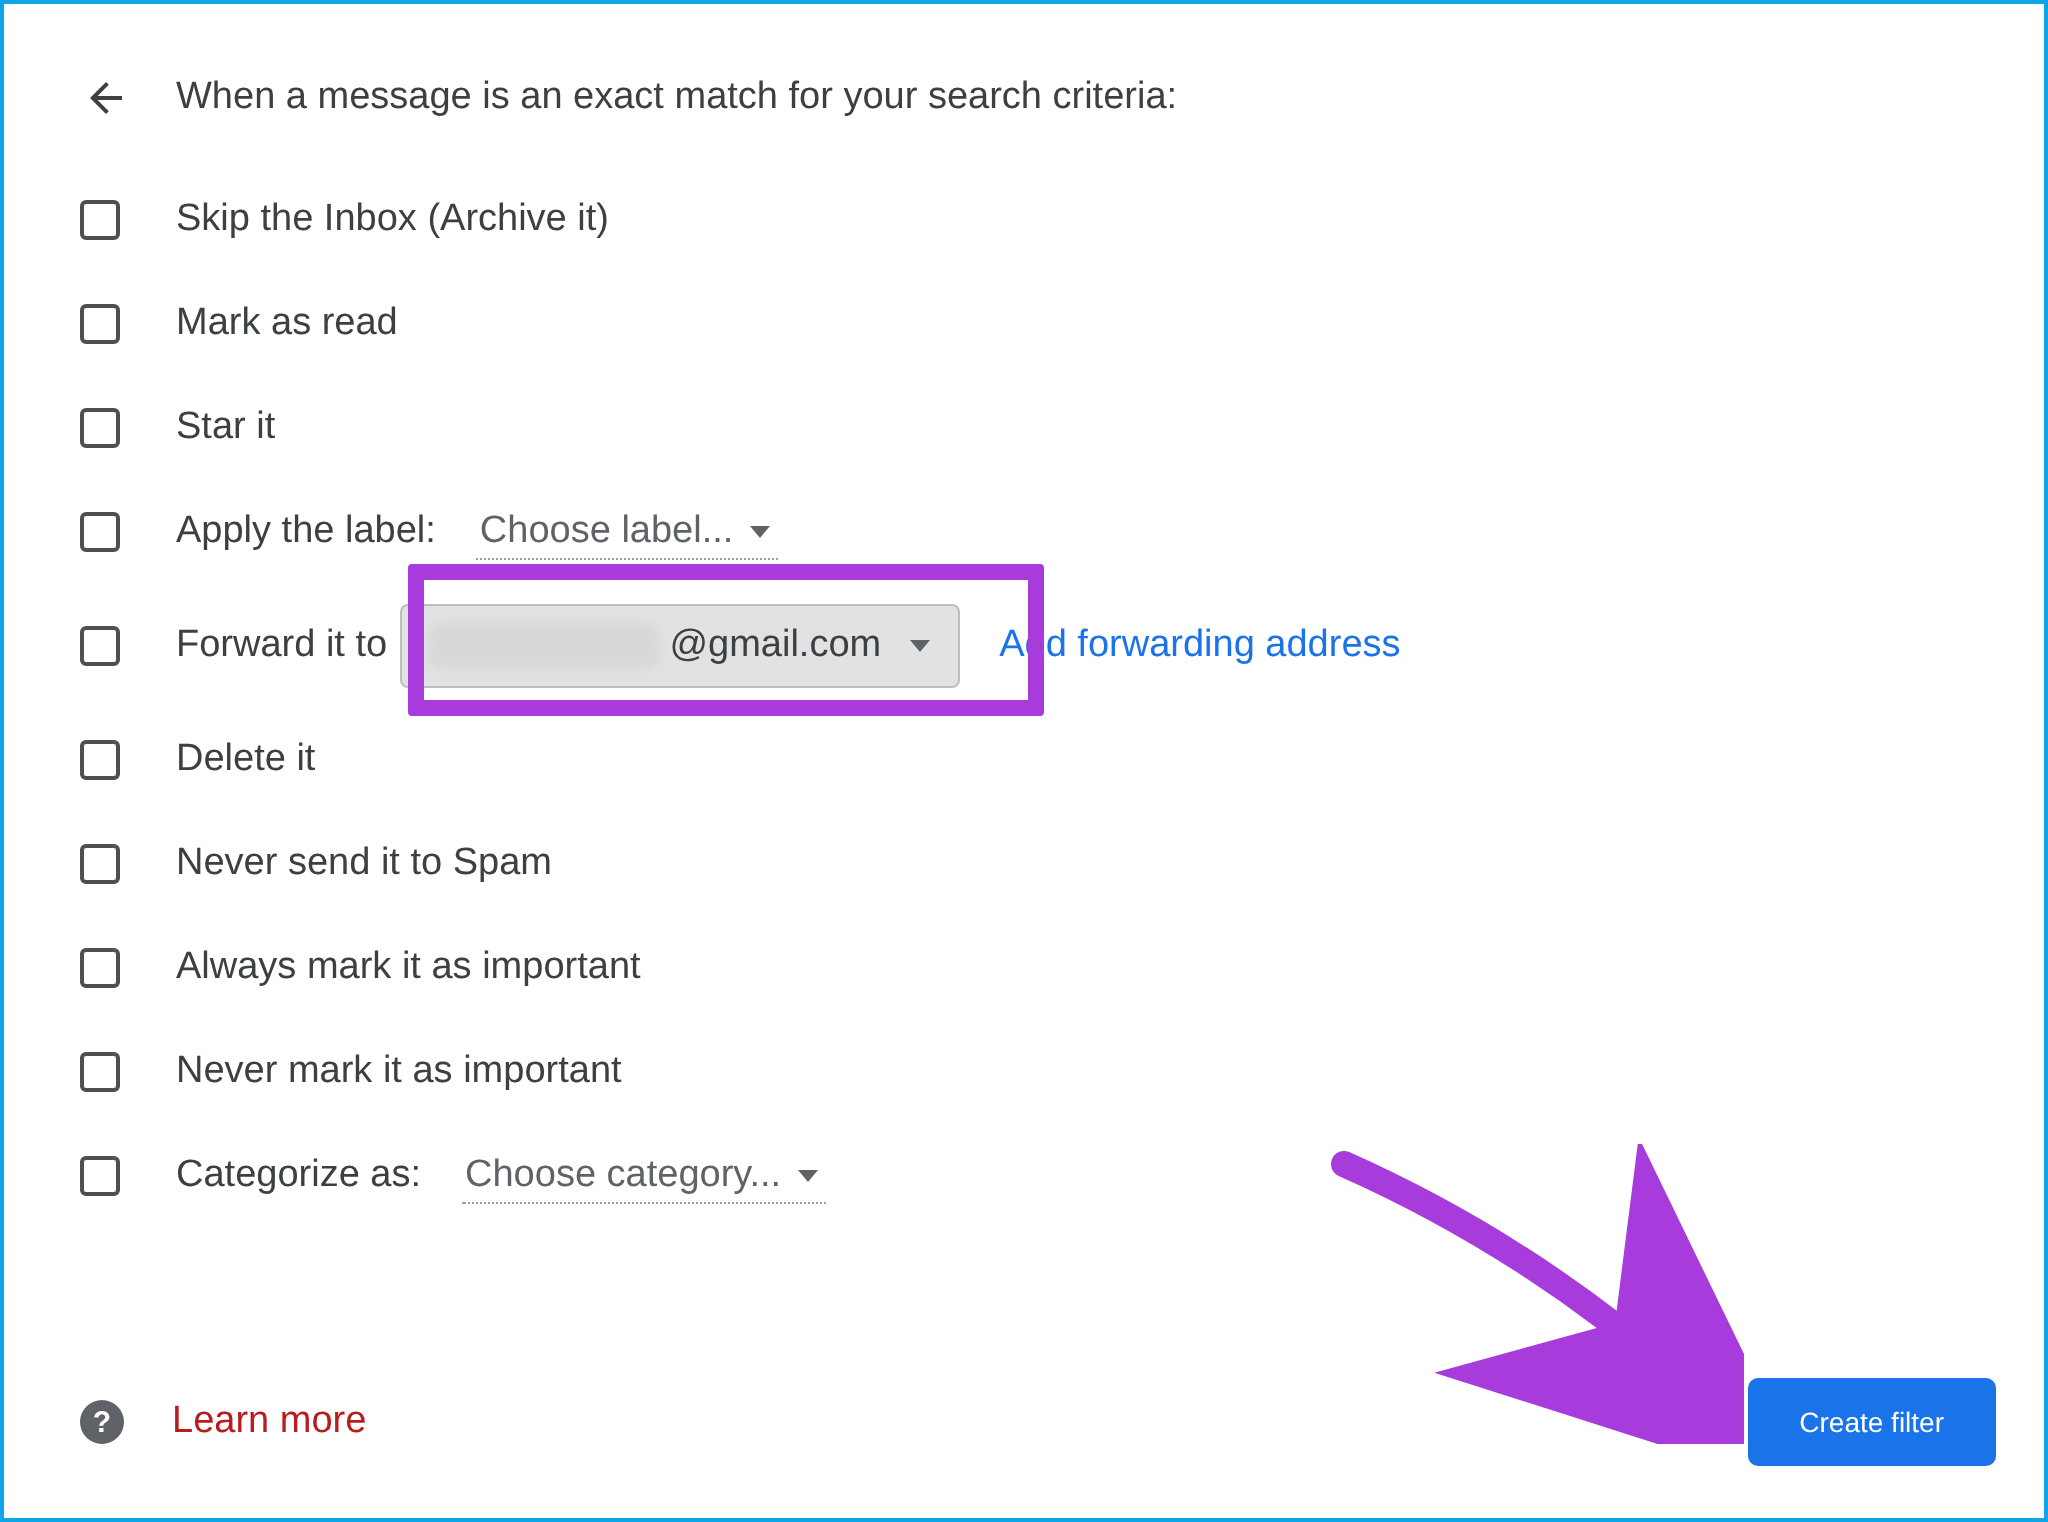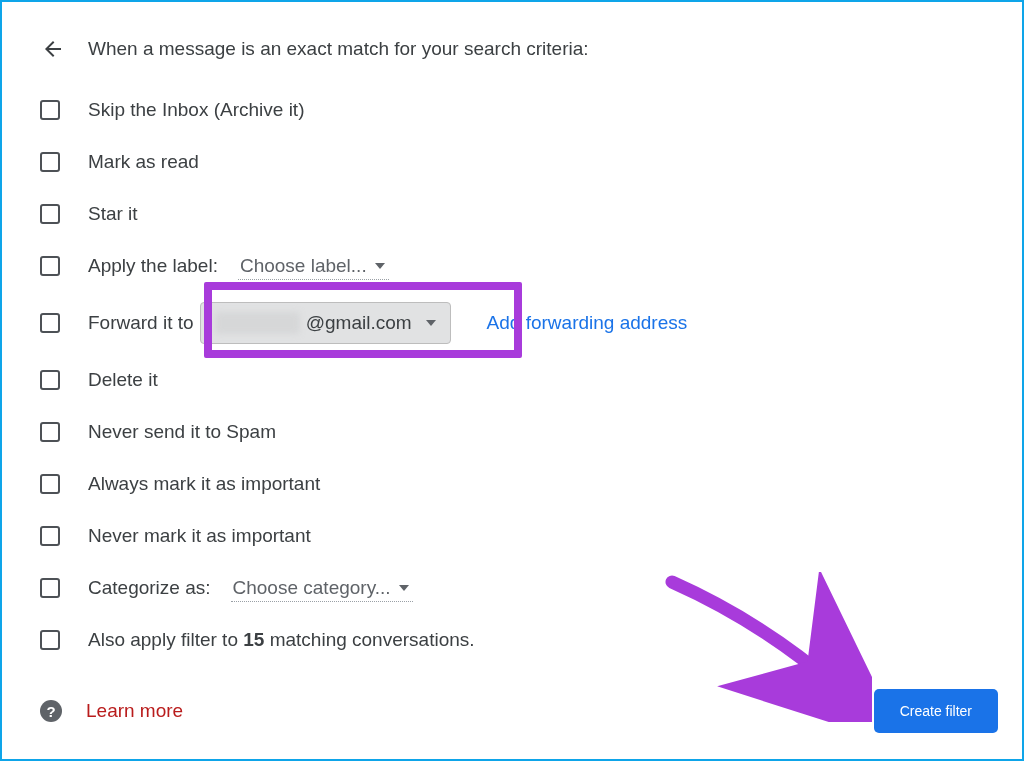--- a/index.html
+++ b/index.html
@@ -68,21 +68,21 @@
     margin-left: -6px;
   }
   .forward-dropdown {
     display: inline-flex;
     align-items: center;
     justify-content: flex-end;
     background: #e1e2e3;
     border: 1px solid #bdbdbd;
     border-radius: 4px;
     height: 42px;
-    width: 251px;
+    width: 280px;
     padding: 0 14px 0 14px;
     cursor: pointer;
     position: relative;
   }
   .forward-blur {
     width: 118px; height: 22px;
     background: #d6d7d8;
     filter: blur(3px);
     margin-right: 6px;
     border-radius: 4px;
@@ -93,21 +93,21 @@
     border: 8px solid #a83bdb;
     border-radius: 2px;
     pointer-events: none;
   }
   .highlight-forward {
     left: 202px; top: 280px;
     width: 318px; height: 76px;
   }
   .add-fwd-link {
     color: #1a73e8;
-    margin-left: 36px;
+    margin-left: 20px;
     cursor: pointer;
     text-align: right;
   }
   .bold { font-weight: bold; }
   .footer-row {
     position: absolute;
     left: 38px; right: 24px; bottom: 26px;
     display: flex; align-items: center; justify-content: space-between;
   }
   .footer-left { display: flex; align-items: center; }
@@ -216,26 +216,20 @@
 
     <div class="option-row">
       <span class="checkbox"></span>
       <span class="opt-label">Categorize as:</span>
       <span class="dropdown-inline">
         <span>Choose category...</span>
         <span class="caret"></span>
       </span>
     </div>
 
-    <div class="option-row">
-      <span class="checkbox"></span>
-      <span class="opt-label">
-        <span>Also apply filter to </span><span class="bold">15</span><span> matching conversations.</span>
-      </span>
-    </div>
 
   </div>
 
   <div class="highlight-box highlight-forward"></div>
 
   <svg class="arrow-annot" viewBox="0 0 220 150">
     <defs>
       <marker id="ah" markerWidth="14" markerHeight="14" refX="7" refY="6" orient="auto">
         <path d="M0,0 L14,6 L0,12 L4,6 Z" fill="#a83bdb"></path>
       </marker>

